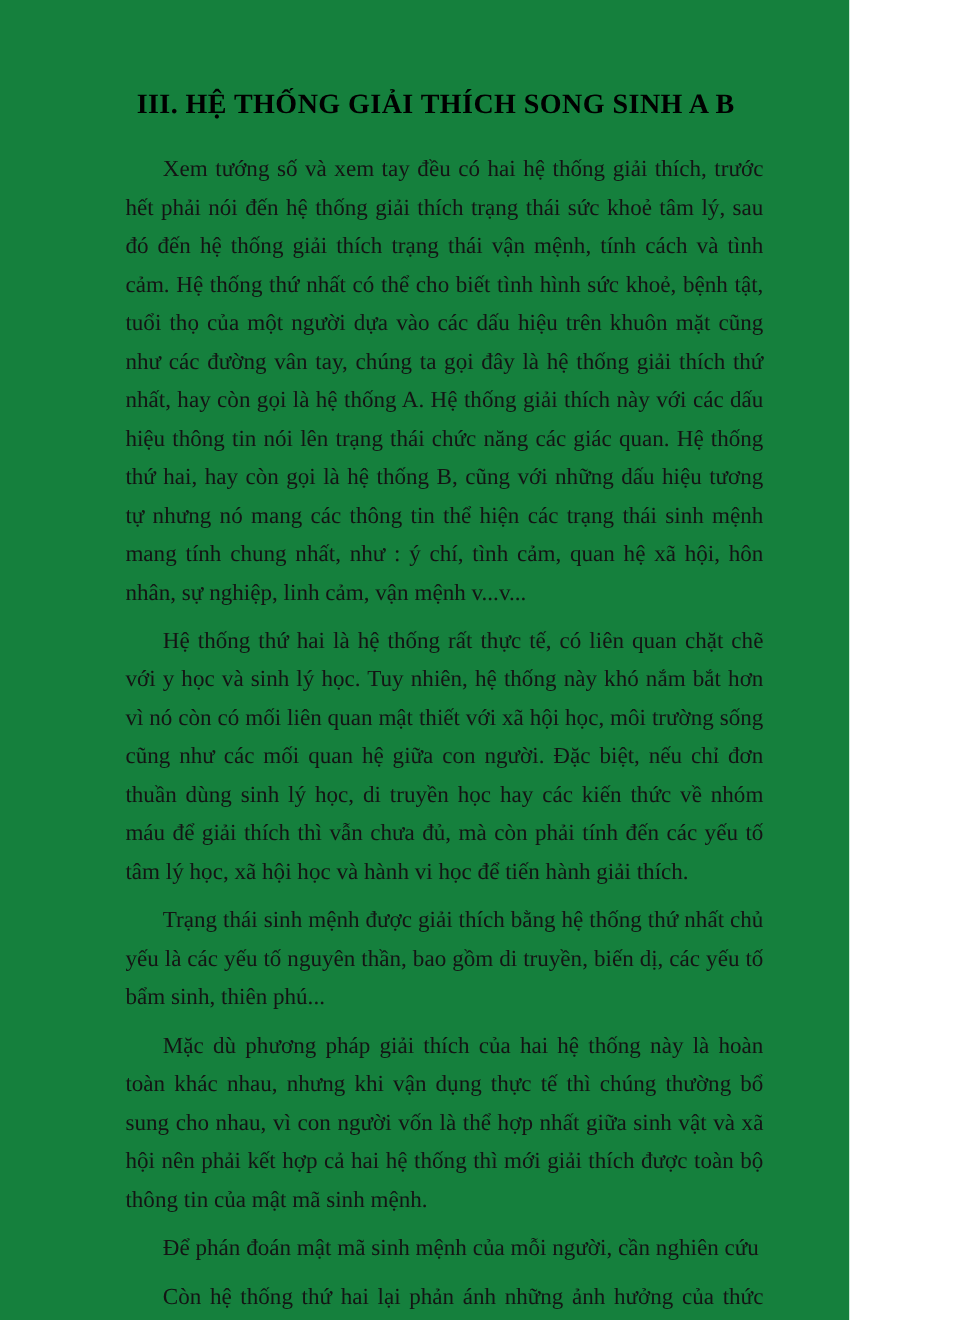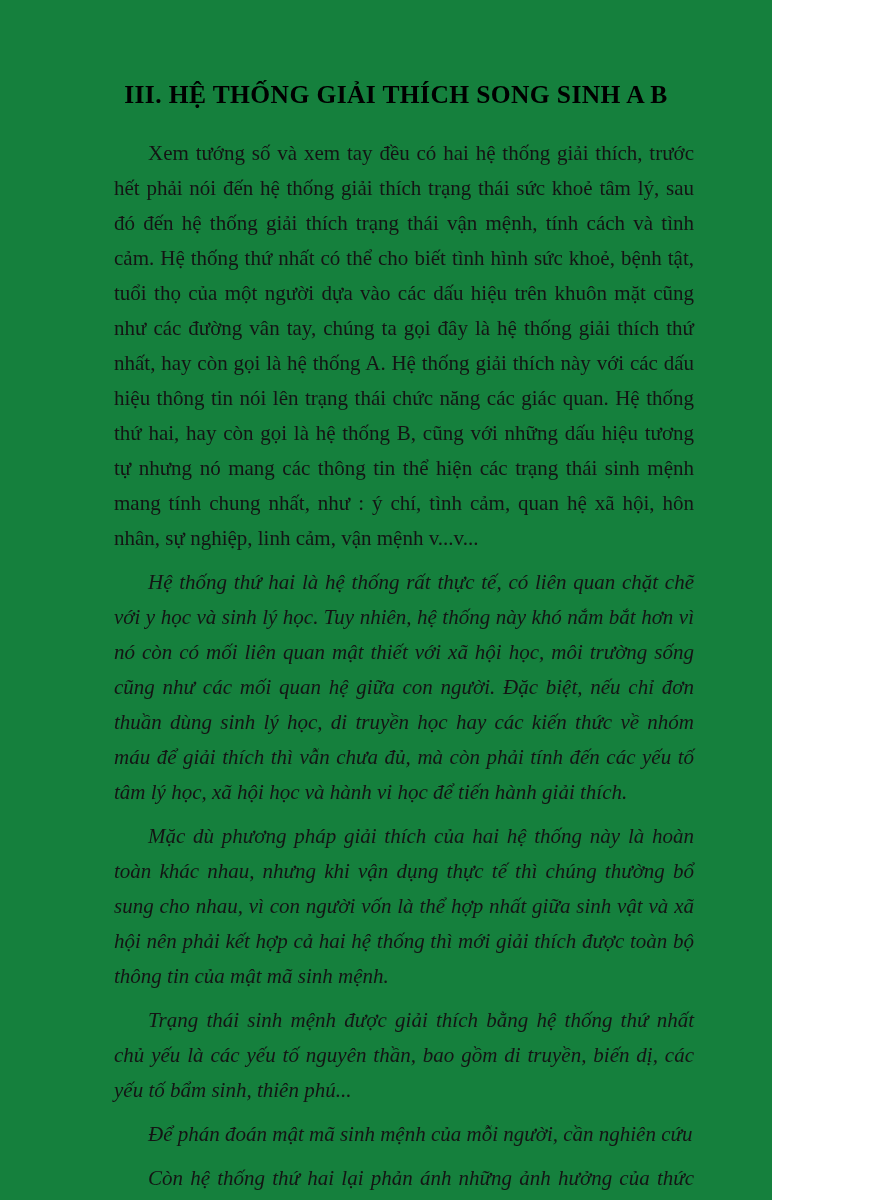--- a/index.html
+++ b/index.html
@@ -36,21 +36,20 @@
     font-size: 21px;
     line-height: 35px;
     text-align: justify;
     text-justify: inter-word;
     text-indent: 34px;
     color: #141414;
     hyphens: none;
   }
   .body-text p + p {
     margin-top: 9px;
-    font-style: italic;
   }
   .page-number {
     position: absolute;
     left: 78px;
     bottom: 24px;
     font-size: 19px;
     font-family: "Liberation Serif", serif;
     font-weight: bold;
     color: #000;
   }
@@ -58,21 +57,21 @@
 </head>
 <body>
 
 <div class="page">
 
   <h1 class="page-heading">III. HỆ THỐNG GIẢI THÍCH SONG SINH A B</h1>
 
   <div class="body-text">
     <p>Xem tướng số và xem tay đều có hai hệ thống giải thích, trước hết phải nói đến hệ thống giải thích trạng thái sức khoẻ tâm lý, sau đó đến hệ thống giải thích trạng thái vận mệnh, tính cách và tình cảm. Hệ thống thứ nhất có thể cho biết tình hình sức khoẻ, bệnh tật, tuổi thọ của một người dựa vào các dấu hiệu trên khuôn mặt cũng như các đường vân tay, chúng ta gọi đây là hệ thống giải thích thứ nhất, hay còn gọi là hệ thống A. Hệ thống giải thích này với các dấu hiệu thông tin nói lên trạng thái chức năng các giác quan. Hệ thống thứ hai, hay còn gọi là hệ thống B, cũng với những dấu hiệu tương tự nhưng nó mang các thông tin thể hiện các trạng thái sinh mệnh mang tính chung nhất, như : ý chí, tình cảm, quan hệ xã hội, hôn nhân, sự nghiệp, linh cảm, vận mệnh v...v...</p>
     <p>Hệ thống thứ hai là hệ thống rất thực tế, có liên quan chặt chẽ với y học và sinh lý học. Tuy nhiên, hệ thống này khó nắm bắt hơn vì nó còn có mối liên quan mật thiết với xã hội học, môi trường sống cũng như các mối quan hệ giữa con người. Đặc biệt, nếu chỉ đơn thuần dùng sinh lý học, di truyền học hay các kiến thức về nhóm máu để giải thích thì vẫn chưa đủ, mà còn phải tính đến các yếu tố tâm lý học, xã hội học và hành vi học để tiến hành giải thích.</p>
+    <p>Trạng thái sinh mệnh được giải thích bằng hệ thống thứ nhất chủ yếu là các yếu tố nguyên thần, bao gồm di truyền, biến dị, các yếu tố bẩm sinh, thiên phú...</p>
     <p>Mặc dù phương pháp giải thích của hai hệ thống này là hoàn toàn khác nhau, nhưng khi vận dụng thực tế thì chúng thường bổ sung cho nhau, vì con người vốn là thể hợp nhất giữa sinh vật và xã hội nên phải kết hợp cả hai hệ thống thì mới giải thích được toàn bộ thông tin của mật mã sinh mệnh.</p>
-    <p>Trạng thái sinh mệnh được giải thích bằng hệ thống thứ nhất chủ yếu là các yếu tố nguyên thần, bao gồm di truyền, biến dị, các yếu tố bẩm sinh, thiên phú...</p>
     <p>Để phán đoán mật mã sinh mệnh của mỗi người, cần nghiên cứu</p>
     <p>Còn hệ thống thứ hai lại phản ánh những ảnh hưởng của thức thần đối với nguyên thần, tức là ảnh hưởng của các yếu tố “hậu thiên”, môi trường sống sau khi sinh ra, đến các yếu tố bẩm sinh, từ đó mà quyết định đến vận mệnh con người.</p>
   </div>
 
   <div class="page-number">222</div>
 
 </div>
 
 </body></html>

